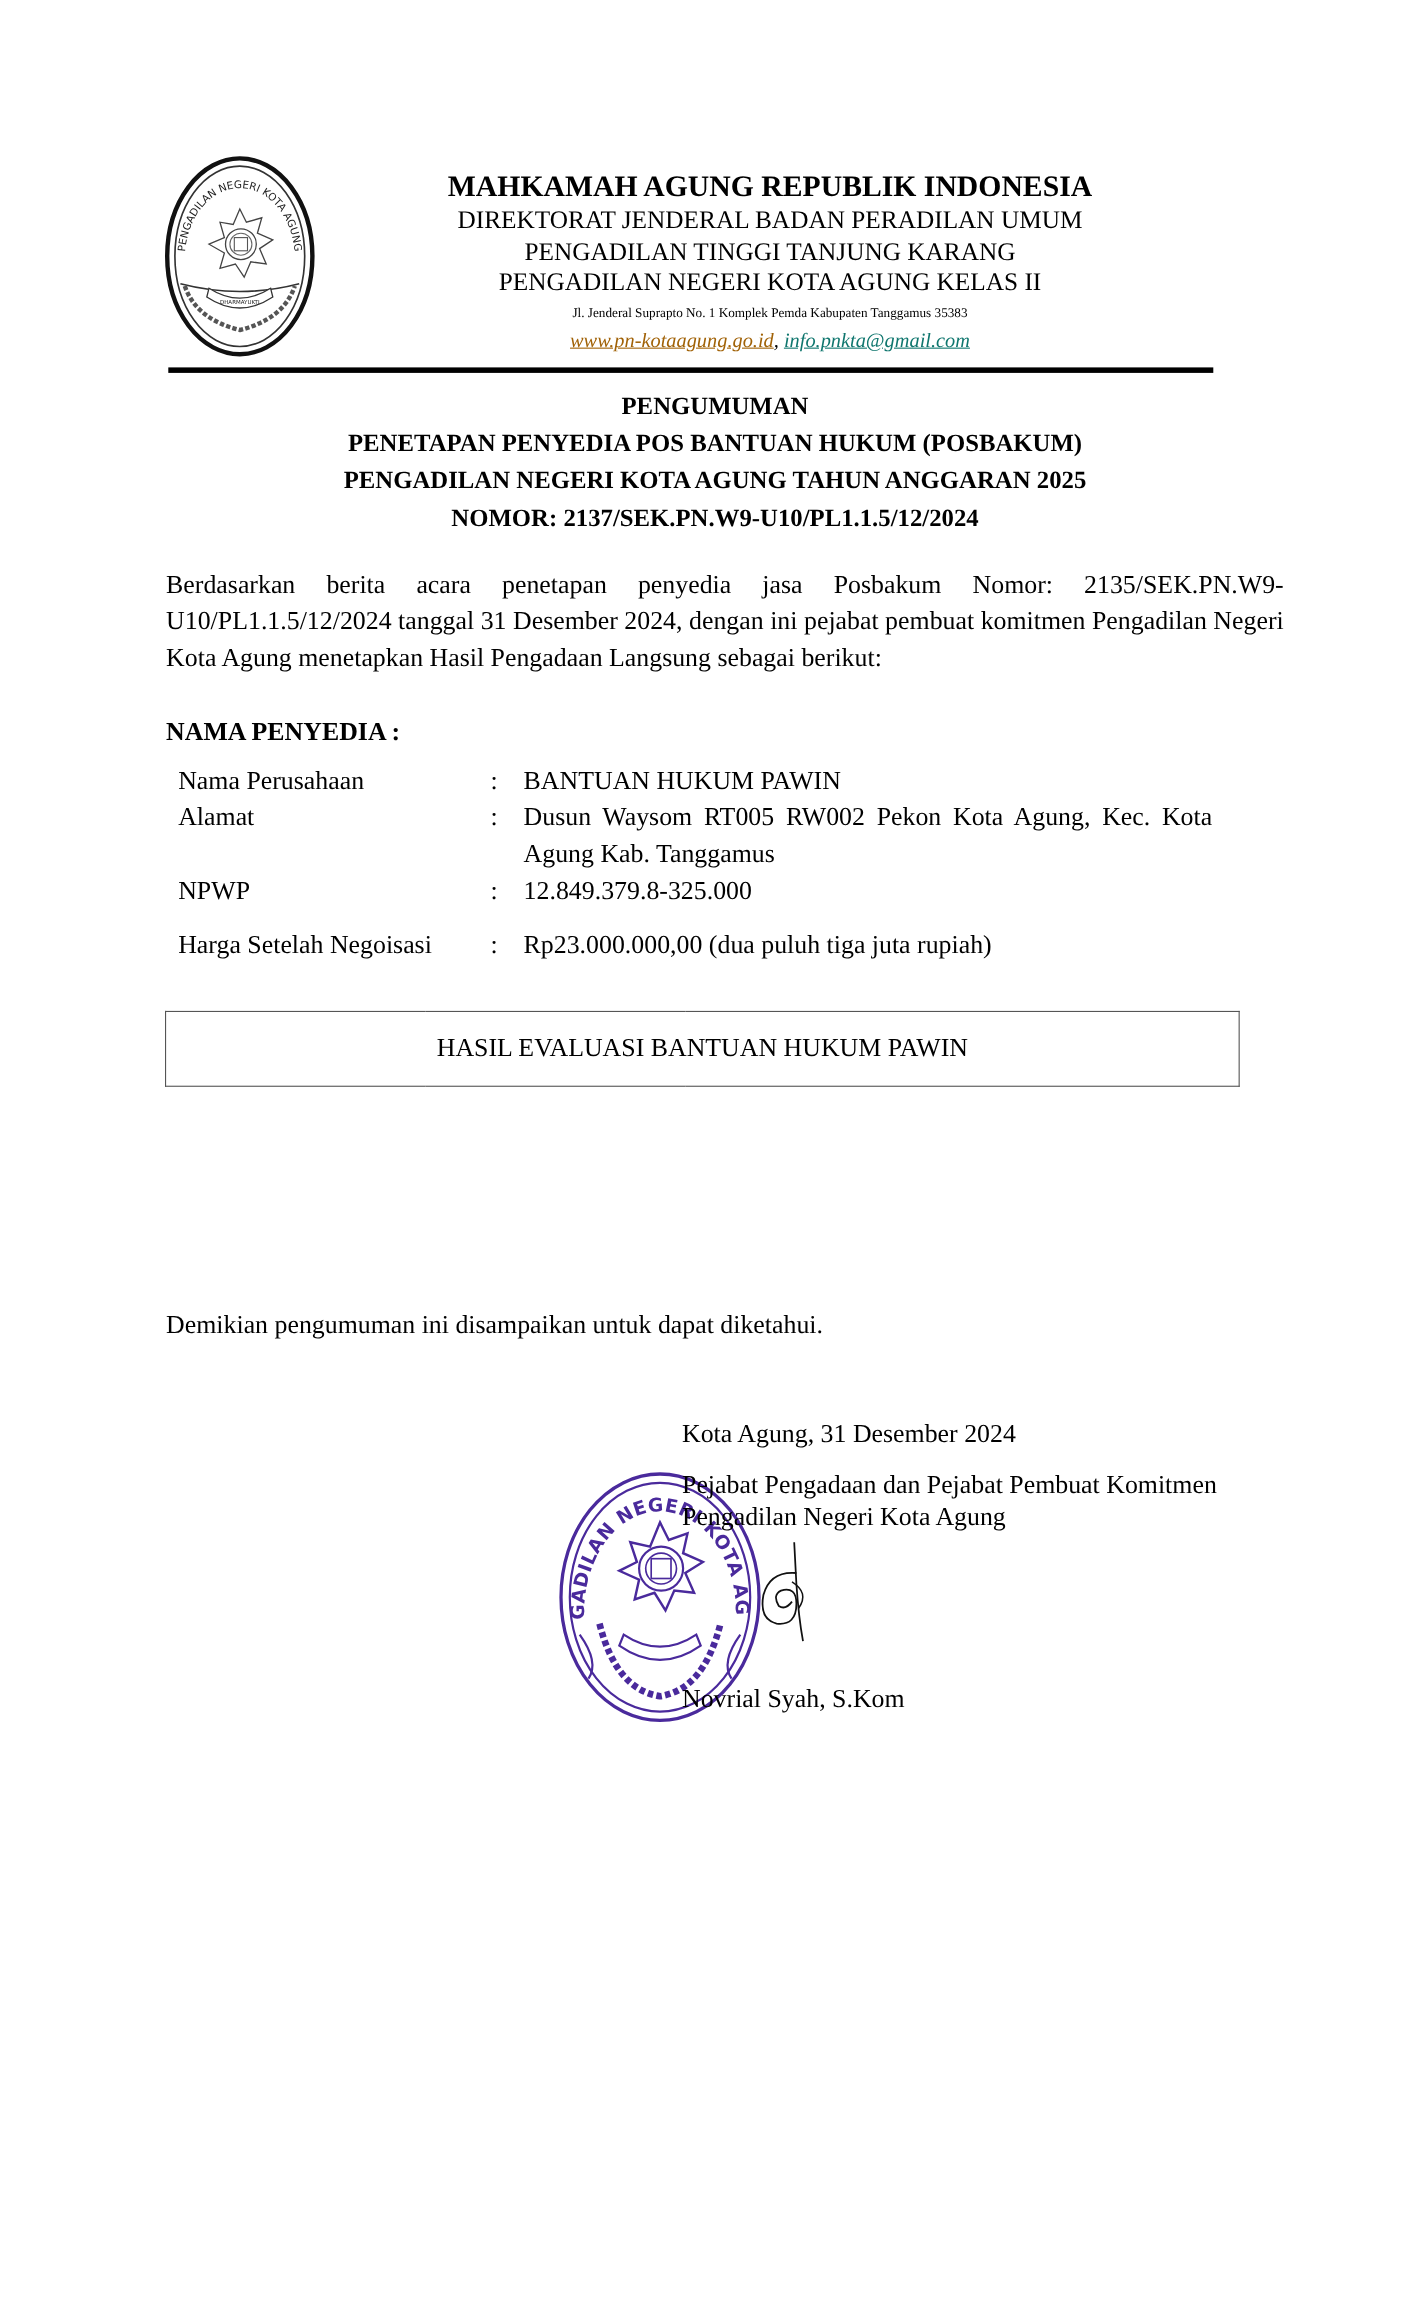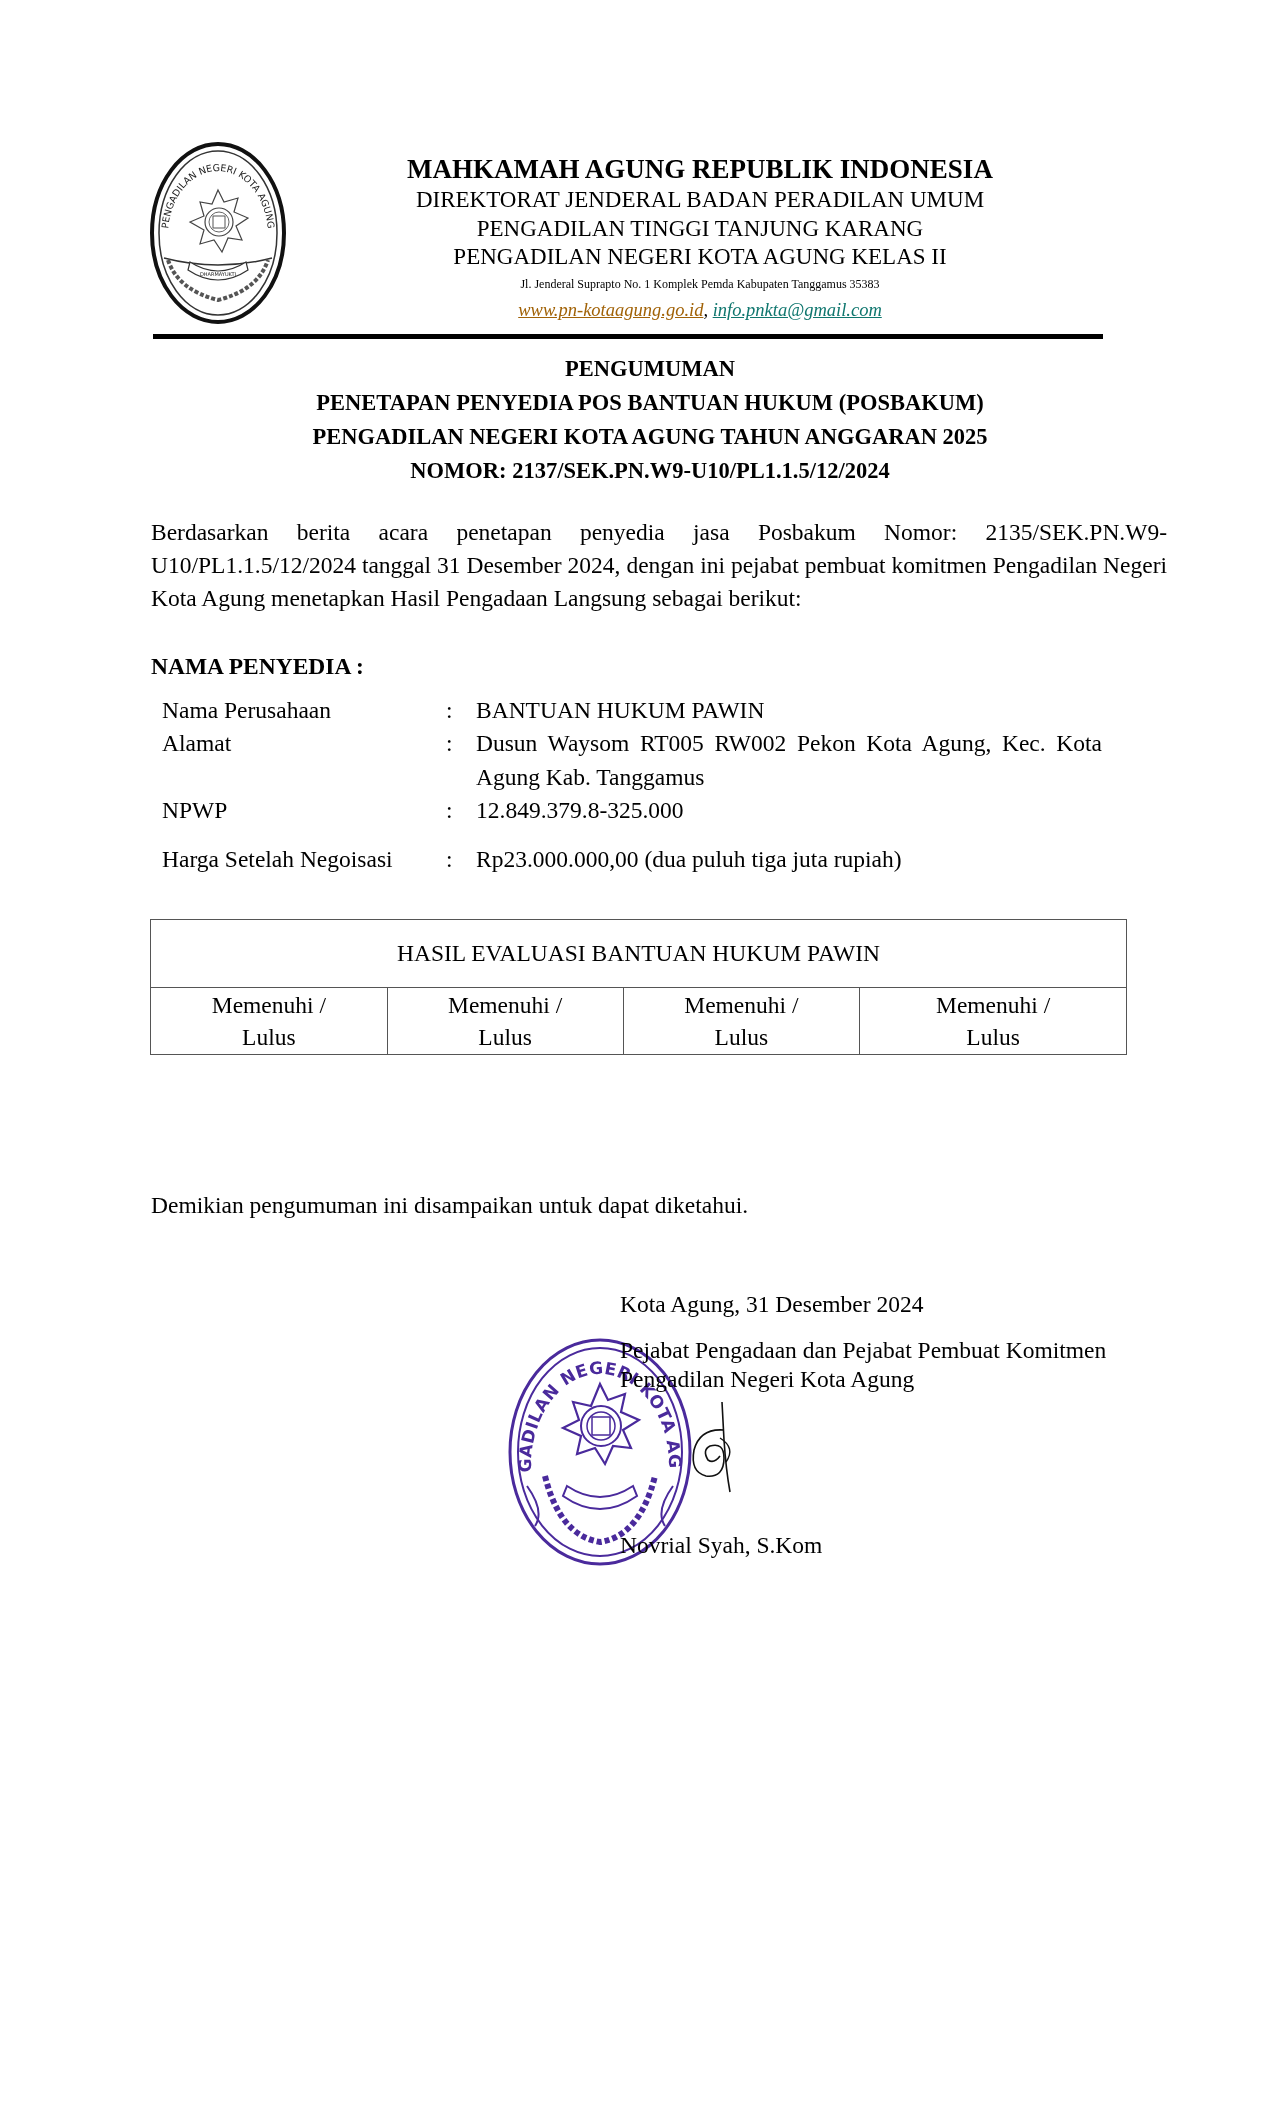--- a/index.html
+++ b/index.html
@@ -94,26 +94,20 @@
   <colgroup>
     <col style="width:237px">
       <col style="width:236px">
       <col style="width:237px">
       <col style="width:267px">
   </colgroup>
   <tbody>
       <tr>
     <td class="cap" colspan="4">HASIL EVALUASI BANTUAN HUKUM PAWIN</td>
   </tr>
-  <tr class="vals">
-    <td><span>Memenuhi /</span><br><span>Lulus</span></td>
-    <td><span>Memenuhi /</span><br><span>Lulus</span></td>
-    <td><span>Memenuhi /</span><br><span>Lulus</span></td>
-    <td><span>Memenuhi /</span><br><span>Lulus</span></td>
-  </tr>
 </tbody>
   </table>
 
 <div class="abs closing">Demikian pengumuman ini disampaikan untuk dapat diketahui.</div>
 
 <div class="abs stamp">
   <svg width="190" height="232" viewBox="0 0 190 232">
     <g fill="none" stroke="#4a2a9c">
       <ellipse cx="95" cy="116" rx="90" ry="112" stroke-width="3"></ellipse>
       <ellipse cx="95" cy="116" rx="82" ry="104" stroke-width="2"></ellipse>

